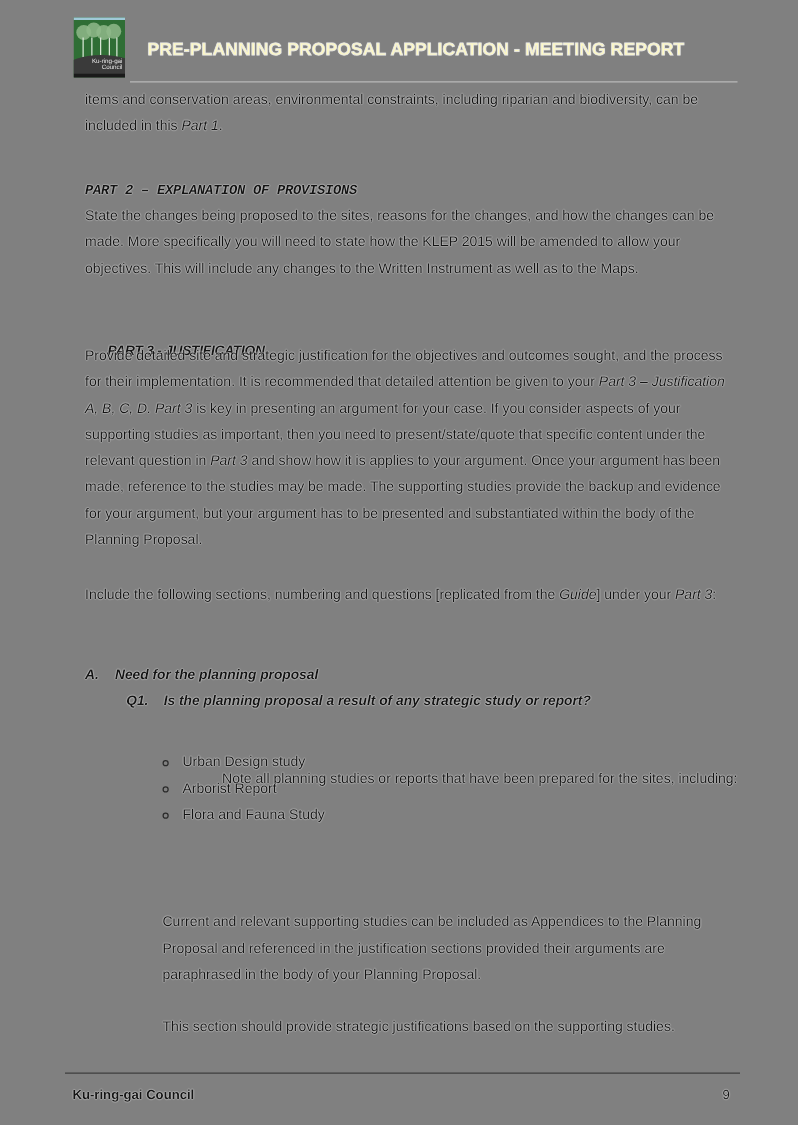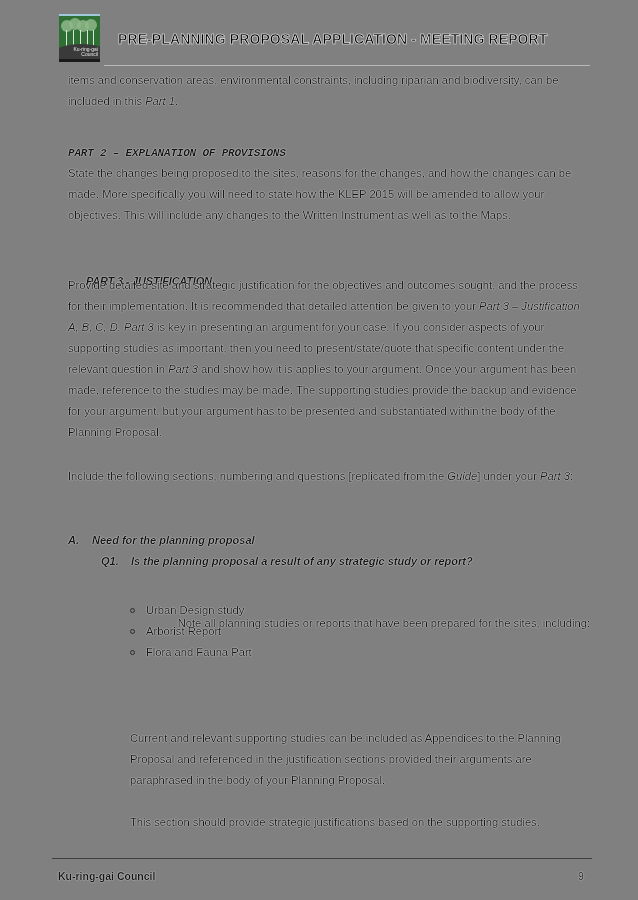--- a/index.html
+++ b/index.html
@@ -43,21 +43,21 @@
       position: absolute; right: 2px; top: 31px;
       font-size: 5px; line-height: 5px; color: #e8e8e8; text-align: right;
       font-family: "Liberation Sans", sans-serif;
     }
     .logo .logo-band {
       position: absolute; left: 0; bottom: 0; width: 100%; height: 3px; background: #1a1a1a;
     }
     .header-title {
       position: absolute; left: 118px; top: 31px;
       font-size: 14px; font-weight: bold; letter-spacing: 0.1px;
-      color: #000000;
+      color: #fef9c3;
       -webkit-text-stroke: 0.6px #e6e6e6;
       text-shadow: 0 0 1px #d0d0d0;
       white-space: nowrap;
     }
     .header-rule {
       position: absolute; left: 104px; top: 65px; width: 486px; height: 1px;
       background: #b8b8b8;
     }
     
     .para {
@@ -151,21 +151,21 @@
 </div>
 <div class="question doc-text">
   <span class="qnum">Q1.</span><span>Is the planning proposal a result of any strategic study or report?</span>
 </div>
 
 <div class="indent-para doc-text" style="top:613px;text-align:right;">Note all planning studies or reports that have been prepared for the sites, including:</div>
 
 <ul class="bullets doc-text">
   <li><span class="bullet-icon"></span><span>Urban Design study</span></li>
   <li><span class="bullet-icon"></span><span>Arborist Report</span></li>
-  <li><span class="bullet-icon"></span><span>Flora and Fauna Part</span></li>
+  <li><span class="bullet-icon"></span><span>Flora and Fauna Study</span></li>
 </ul>
 
 <div class="indent-para doc-text" style="top:728px;">Current and relevant supporting studies can be included as Appendices to the Planning Proposal and referenced in the justification sections provided their arguments are paraphrased in the body of your Planning Proposal.</div>
 <div class="indent-para doc-text" style="top:812px;">This section should provide strategic justifications based on the supporting studies.</div>
 
 <div class="footer-rule"></div>
 <div class="footer-left doc-text">Ku-ring-gai Council</div>
 <div class="footer-right doc-text">9</div>
 
 </body></html>

